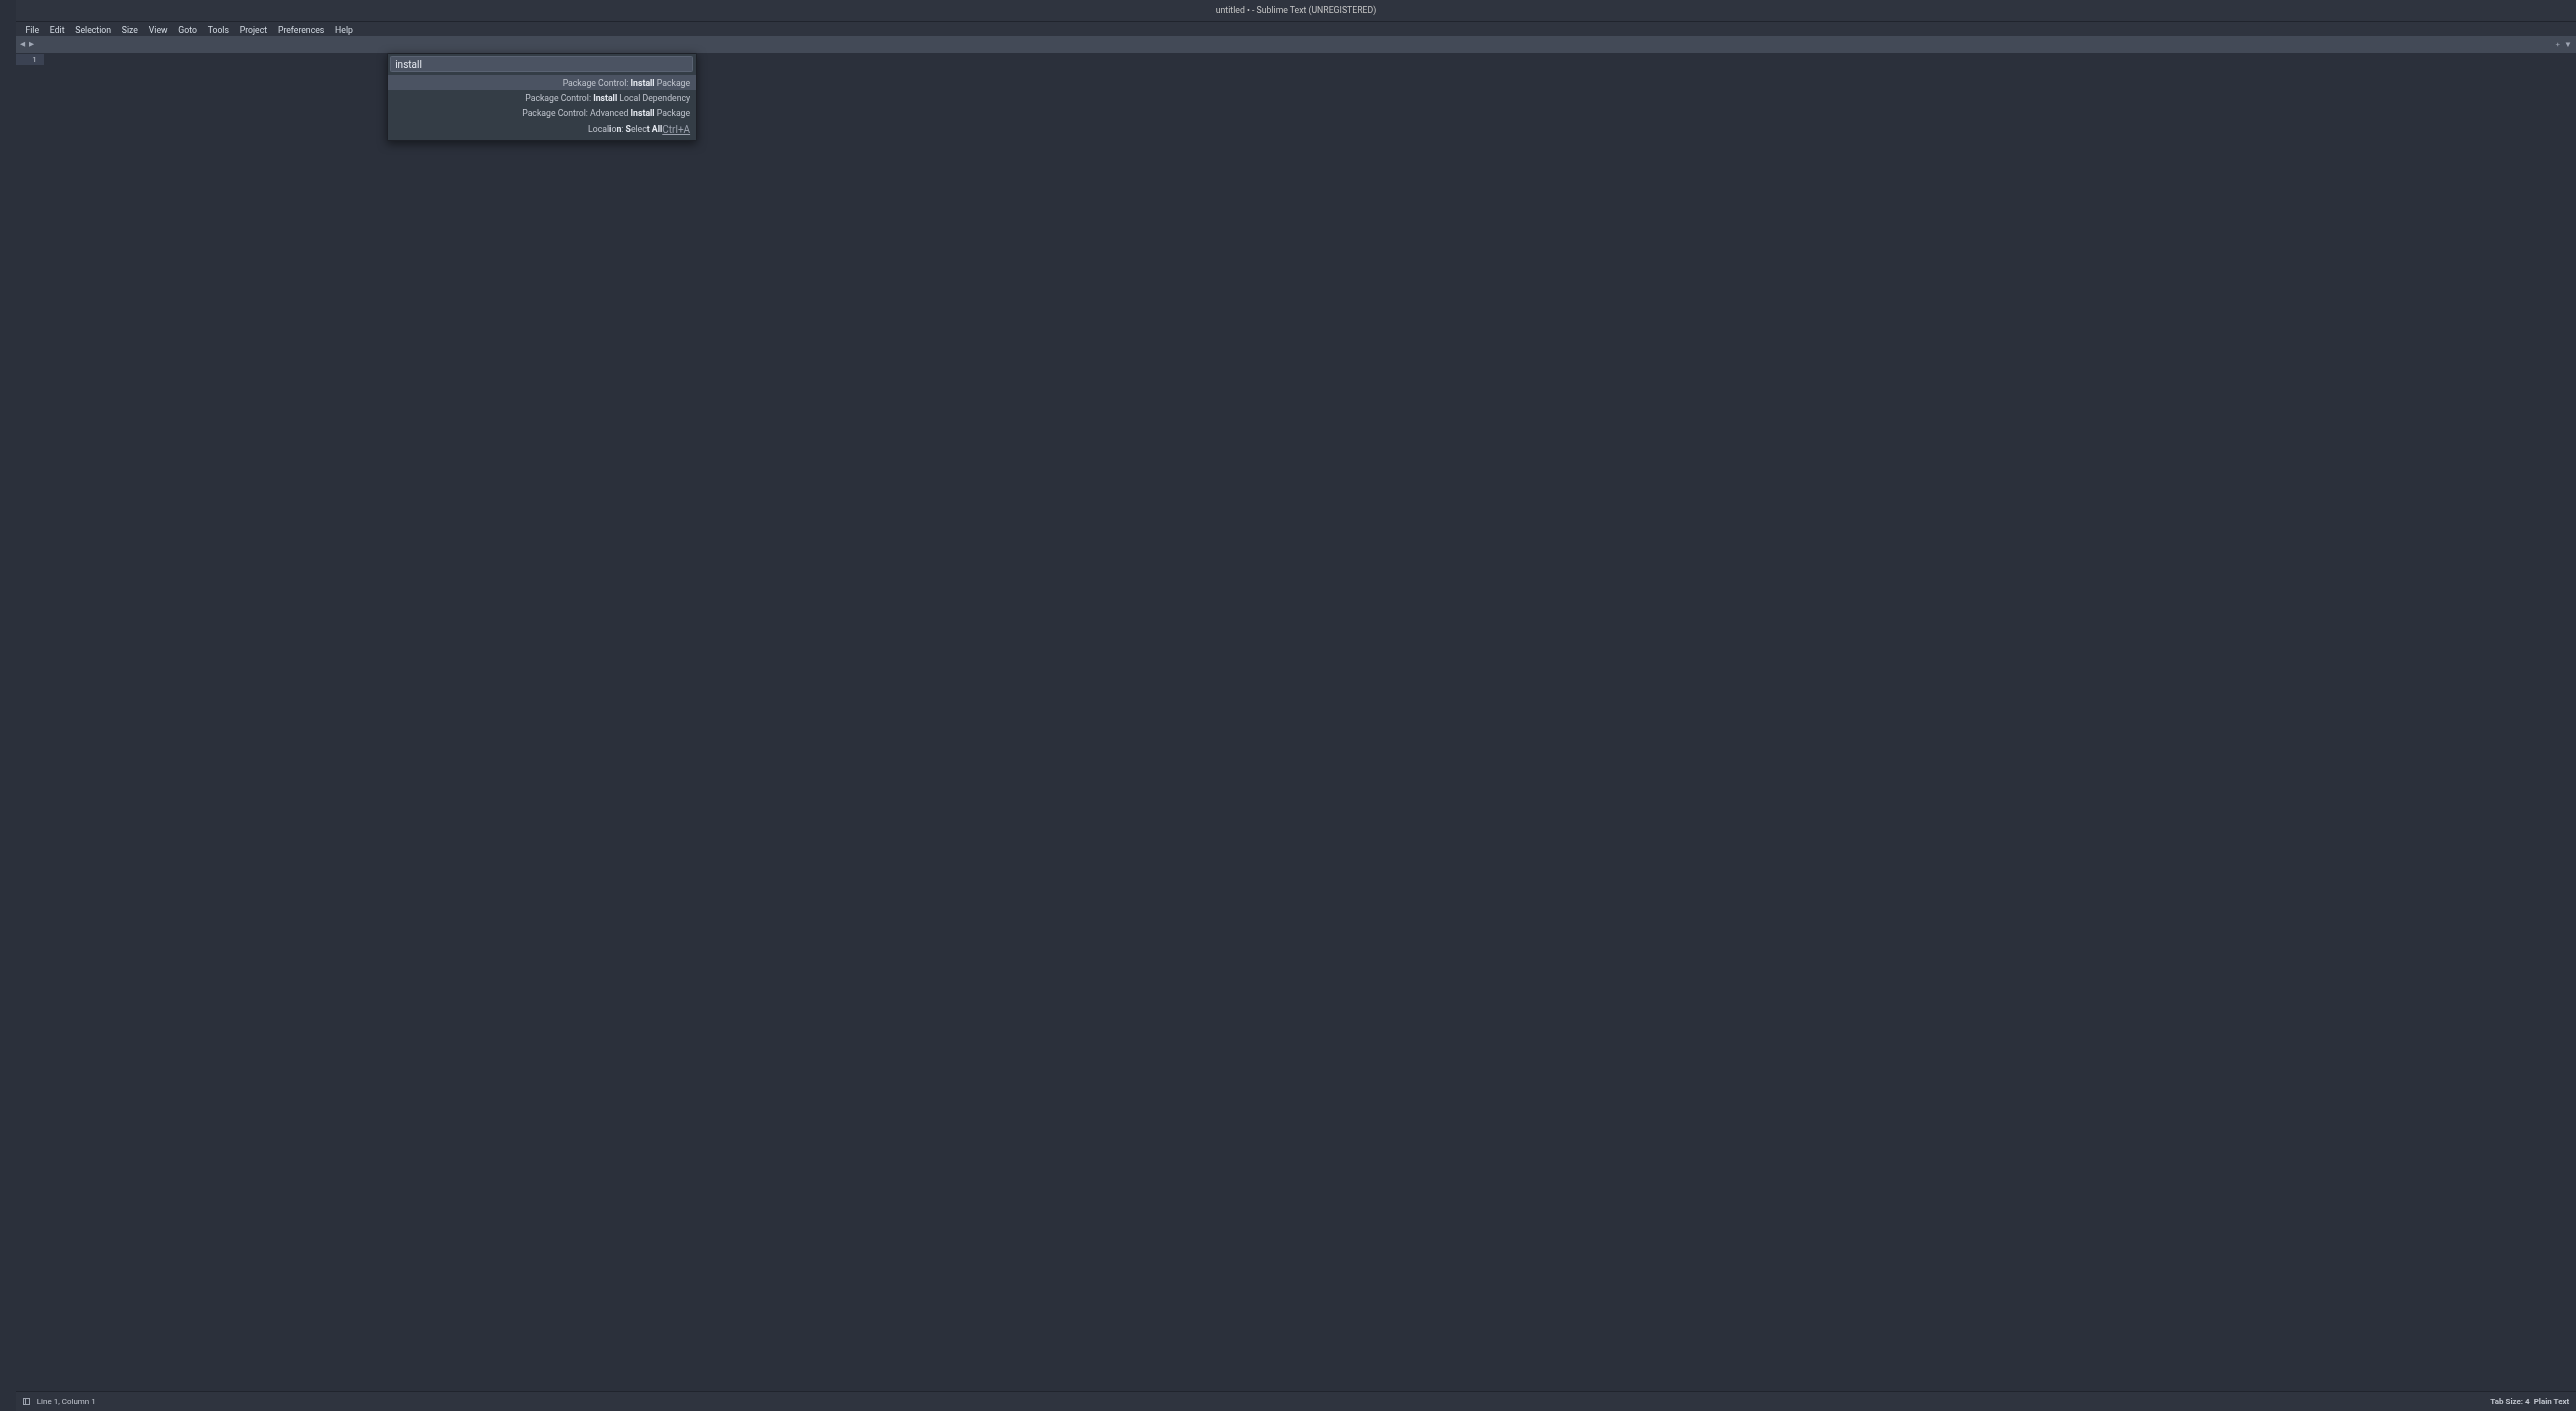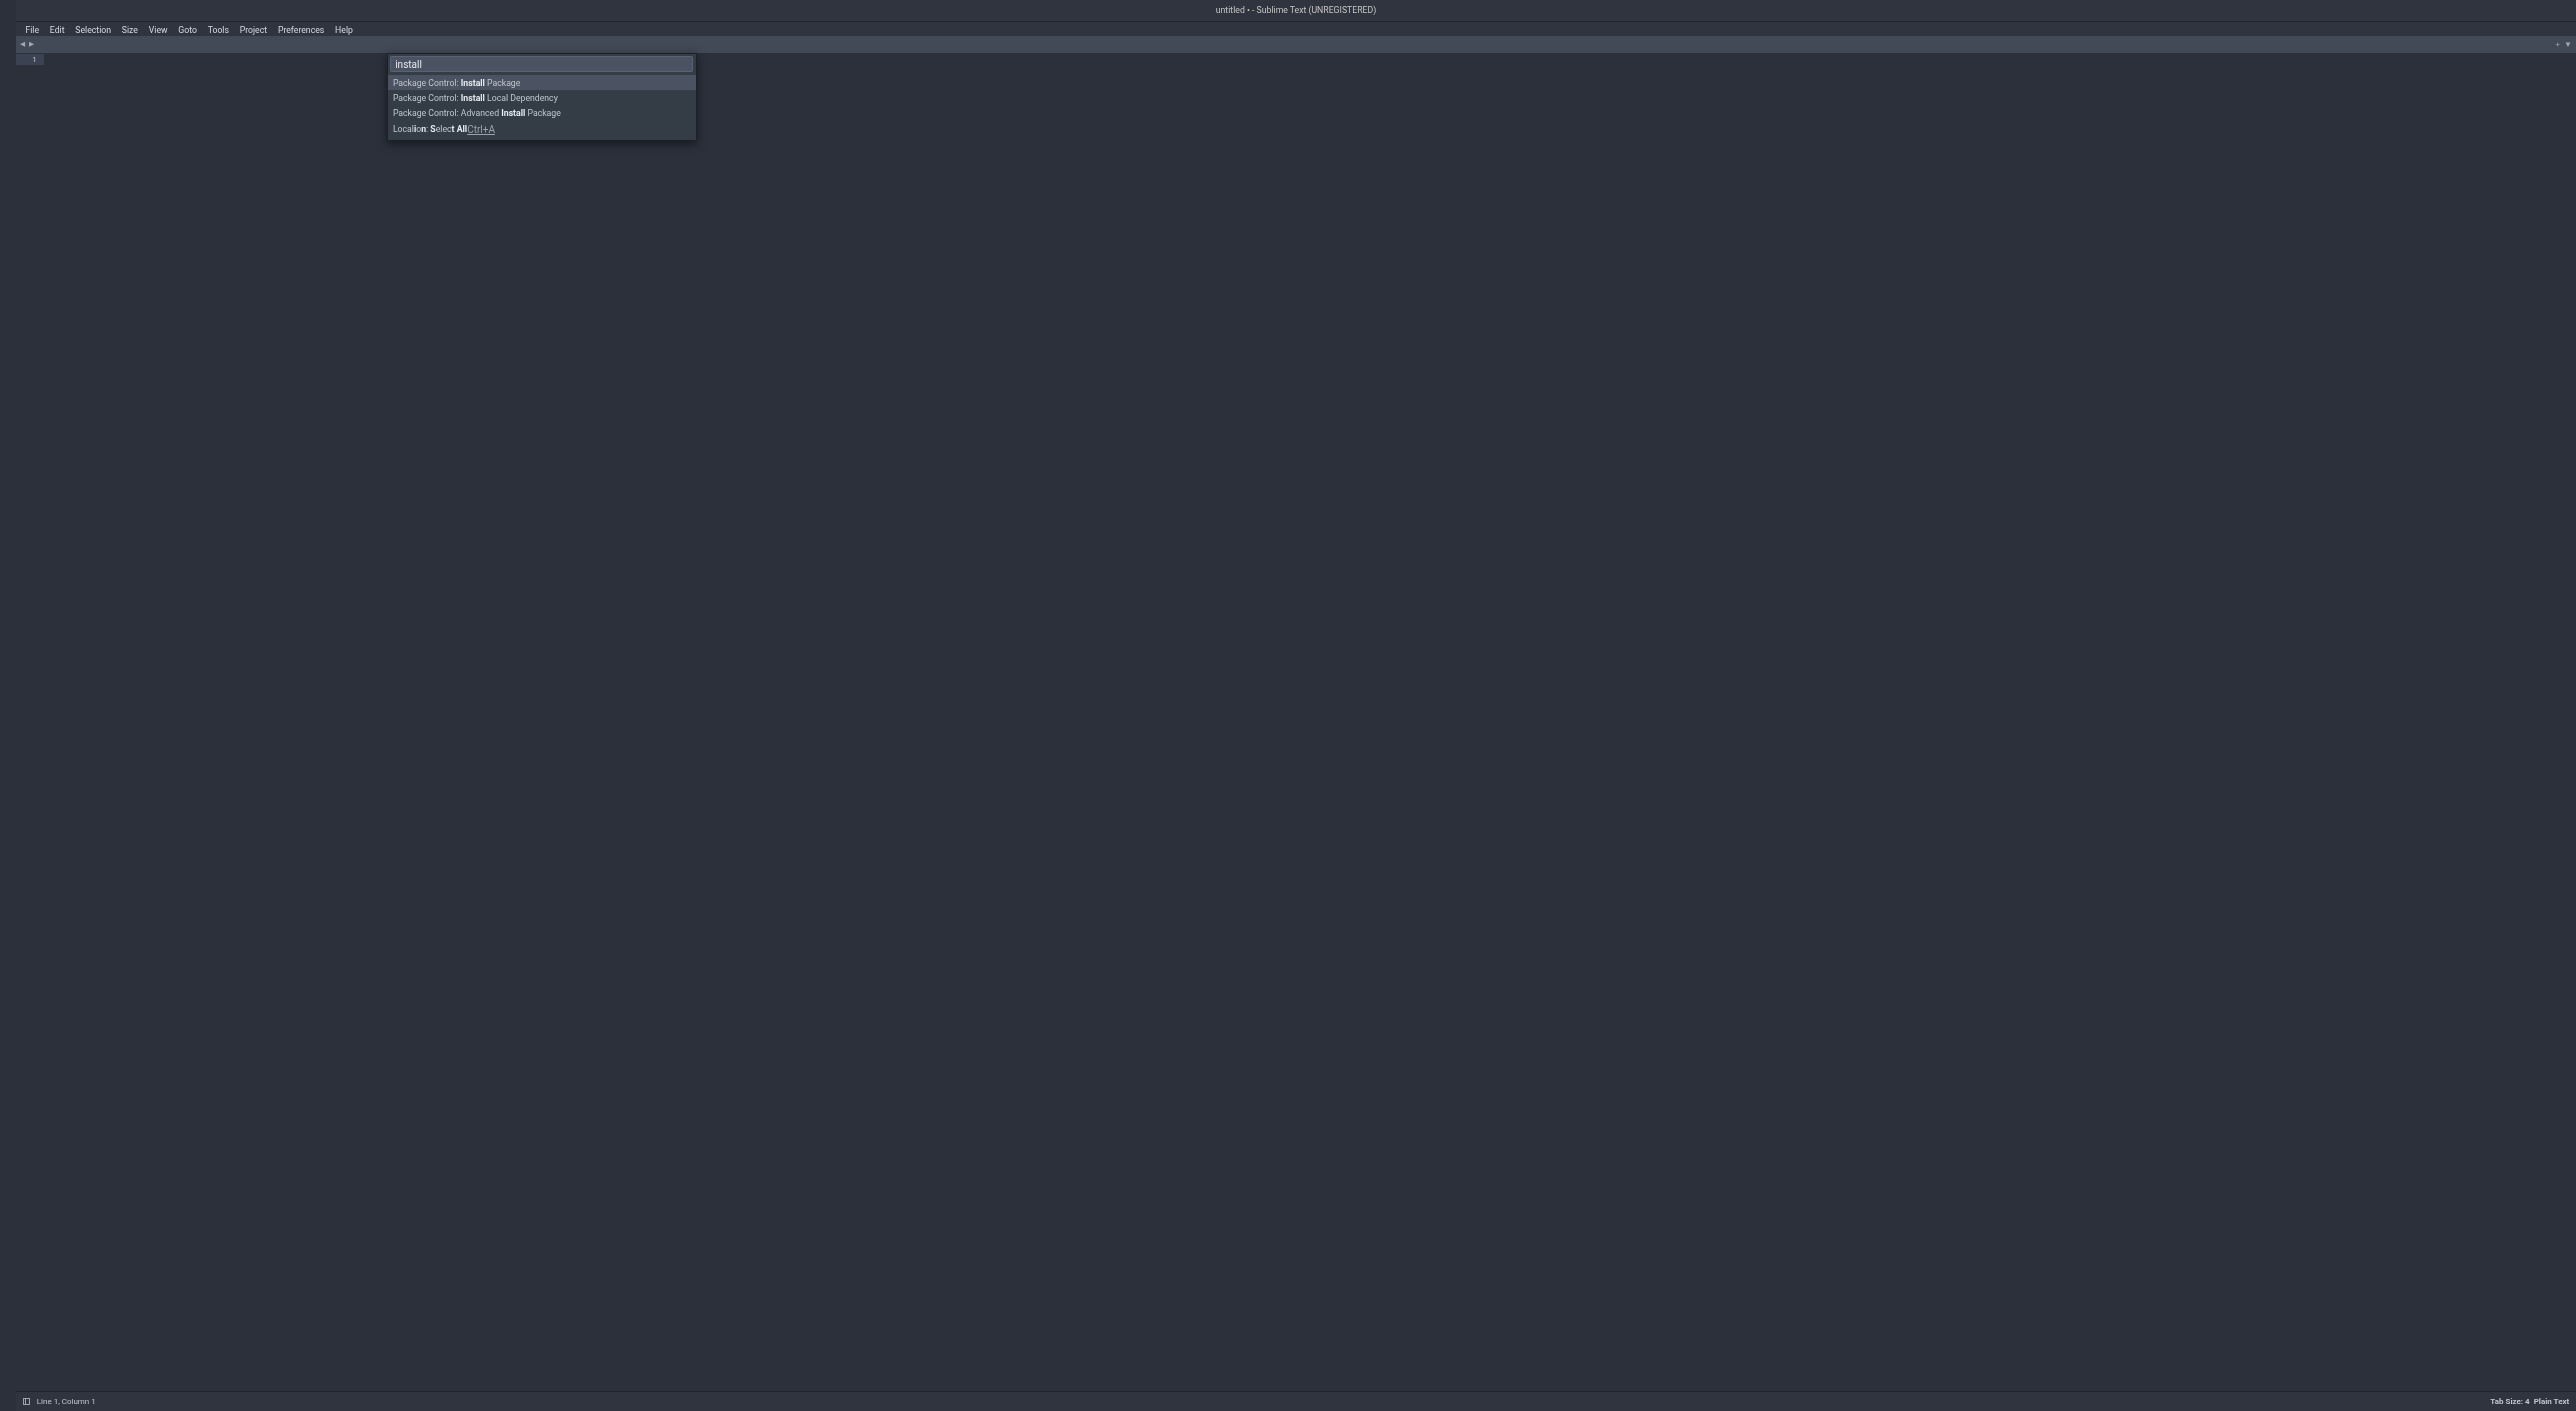--- a/index.html
+++ b/index.html
@@ -134,21 +134,21 @@
       outline: none;
       color: #e5e9f0;
       font-size: 10px;
       width: 100%;
     }
     .cmdpalette-list {
       padding-bottom: 2.7px;
     }
     .cmdpalette-item {
       display: flex;
-      justify-content: flex-start;
+      justify-content: flex-end;
       align-items: center;
       padding: 2.7px 5.4px;
       font-size: 8.7px;
       color: #c0c5ce;
       cursor: default;
       min-height: 14px;
     }
     .cmdpalette-item.selected {
       background: #4b5362;
     }

